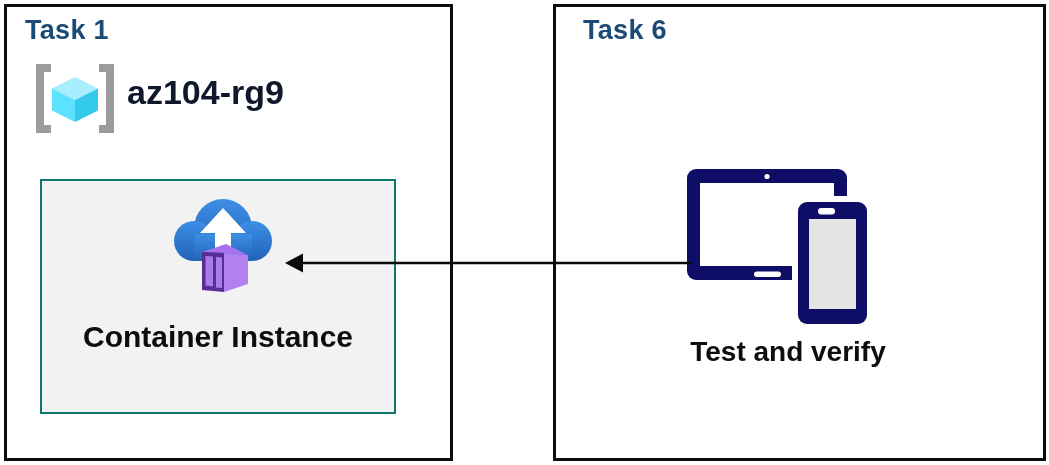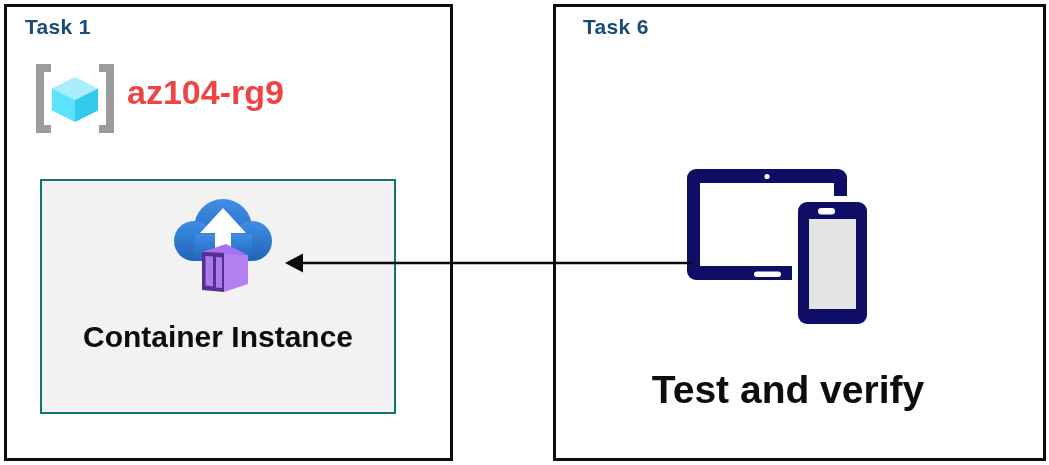--- a/index.html
+++ b/index.html
@@ -7,43 +7,43 @@
     position:relative;width:1049px;height:465px;background:#ffffff;
     font-family:"Liberation Sans",sans-serif;overflow:hidden;
   }
   .task-box{
     position:absolute;top:4px;background:#ffffff;
     border:3px solid #0d0d0d;box-sizing:border-box;
   }
   .task-box.t1{left:4px;width:449px;height:457px;}
   .task-box.t2{left:553px;width:493px;height:457px;}
   .task-title{
-    position:absolute;top:8px;font-size:21px;font-weight:700;
+    position:absolute;top:8px;font-size:27px;font-weight:700;
     color:#1b4a77;letter-spacing:.3px;white-space:nowrap;
   }
   .t1 .task-title{left:18px;}
   .t2 .task-title{left:27px;}
   .rg-icon{position:absolute;left:23px;top:52px;}
   .rg-name{
     position:absolute;left:120px;top:66px;font-size:34px;font-weight:700;
-    color:#ef4444;white-space:nowrap;
+    color:#0f172a;white-space:nowrap;
   }
   .ci-box{
     position:absolute;left:33px;top:172px;width:356px;height:235px;
     background:#f2f2f2;border:2px solid #0f766e;box-sizing:border-box;
   }
   .ci-icon{position:absolute;left:126px;top:9px;}
   .ci-label{
     position:absolute;left:0;top:139px;width:100%;text-align:center;
     font-size:30px;font-weight:700;color:#0d0d0d;white-space:nowrap;
   }
   .devices-icon{position:absolute;left:131px;top:160px;}
   .t2-caption{
     position:absolute;left:52px;top:329px;width:360px;text-align:center;
-    font-size:39px;font-weight:700;color:#0d0d0d;white-space:nowrap;margin-top:32px;
+    font-size:28px;font-weight:700;color:#0d0d0d;white-space:nowrap;
   }
   .arrow-svg{position:absolute;left:282px;top:248px;z-index:5;}
 </style>
 </head>
 <body>
 
 <div class="canvas">
 
   <div class="task-box t1">
     <div class="task-title">Task 1</div>

